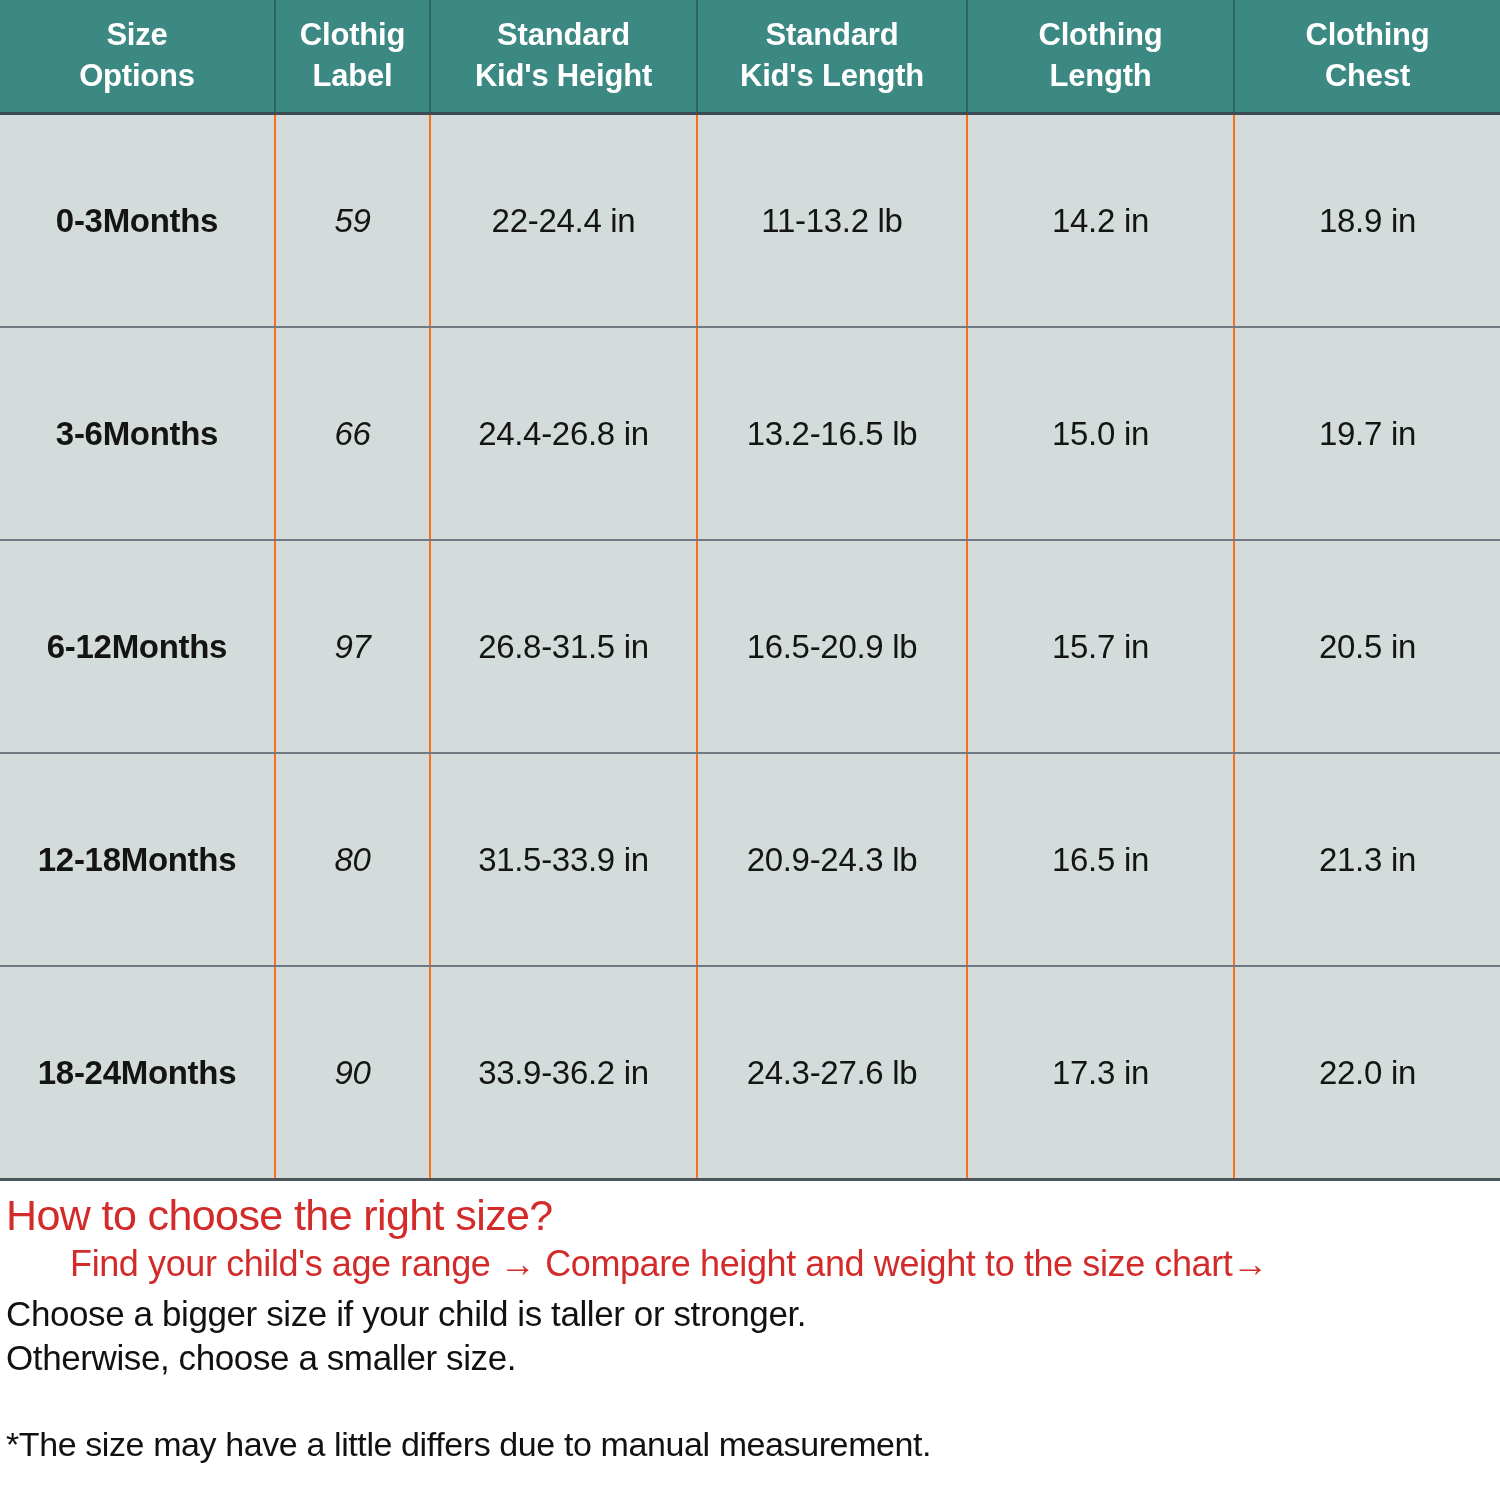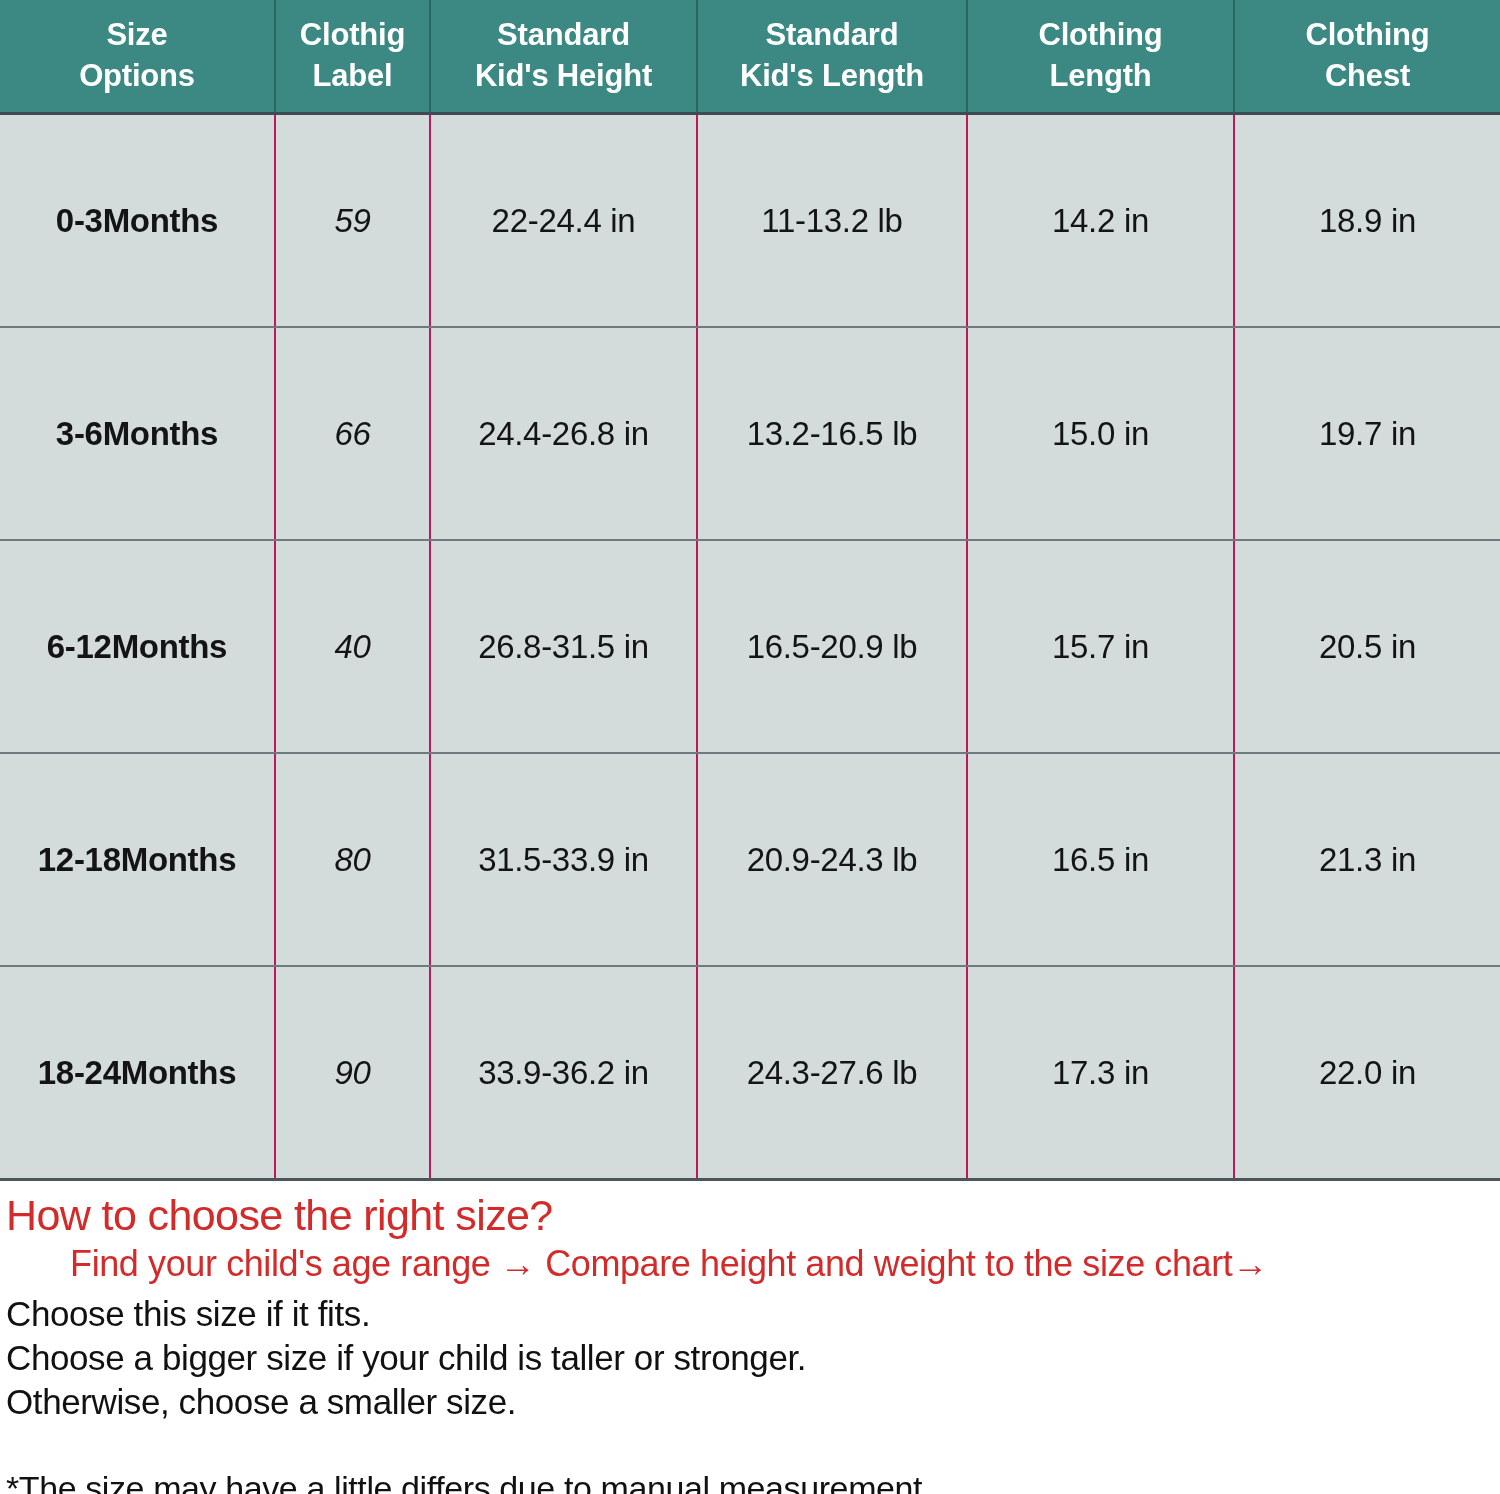--- a/index.html
+++ b/index.html
@@ -51,21 +51,21 @@
   }
   .size-table thead th:last-child { border-right: none; }
 
   .size-table tbody td {
     height: 211px;
     background: #d3dbdb;
     color: #141414;
     font-size: 33px;
     text-align: center;
     vertical-align: middle;
-    border-right: 2px solid #be185d;
+    border-right: 2px solid #f97316;
     border-bottom: 2px solid #6e7a80;
     padding: 0 4px;
     letter-spacing: -0.3px;
   }
   .size-table tbody td:last-child { border-right: none; }
 
   .size-table tbody tr:last-child td { border-bottom: 3px solid #4a555c; }
 
   td.cell-size {
     font-weight: bold;
@@ -168,21 +168,21 @@
       <tr>
         <td class="cell-size">3-6Months</td>
         <td class="cell-label">66</td>
         <td>24.4-26.8 in</td>
         <td>13.2-16.5 lb</td>
         <td>15.0 in</td>
         <td>19.7 in</td>
       </tr>
       <tr>
         <td class="cell-size">6-12Months</td>
-        <td class="cell-label">40</td>
+        <td class="cell-label">97</td>
         <td>26.8-31.5 in</td>
         <td>16.5-20.9 lb</td>
         <td>15.7 in</td>
         <td>20.5 in</td>
       </tr>
       <tr>
         <td class="cell-size">12-18Months</td>
         <td class="cell-label">80</td>
         <td>31.5-33.9 in</td>
         <td>20.9-24.3 lb</td>
@@ -196,19 +196,18 @@
         <td>24.3-27.6 lb</td>
         <td>17.3 in</td>
         <td>22.0 in</td>
       </tr>
     </tbody>
   </table>
 
   <div class="notes">
     <p class="note-title">How to choose the right size?</p>
     <p class="note-flow">Find your child's age range → Compare height and weight to the size chart→</p>
-    <p class="note-line">Choose this size if it fits.</p>
     <p class="note-line">Choose a bigger size if your child is taller or stronger.</p>
     <p class="note-line">Otherwise, choose a smaller size.</p>
     <p class="note-disclaimer">*The size  may have a little differs due to manual measurement.</p>
   </div>
 
 </div>
 
 </body></html>

